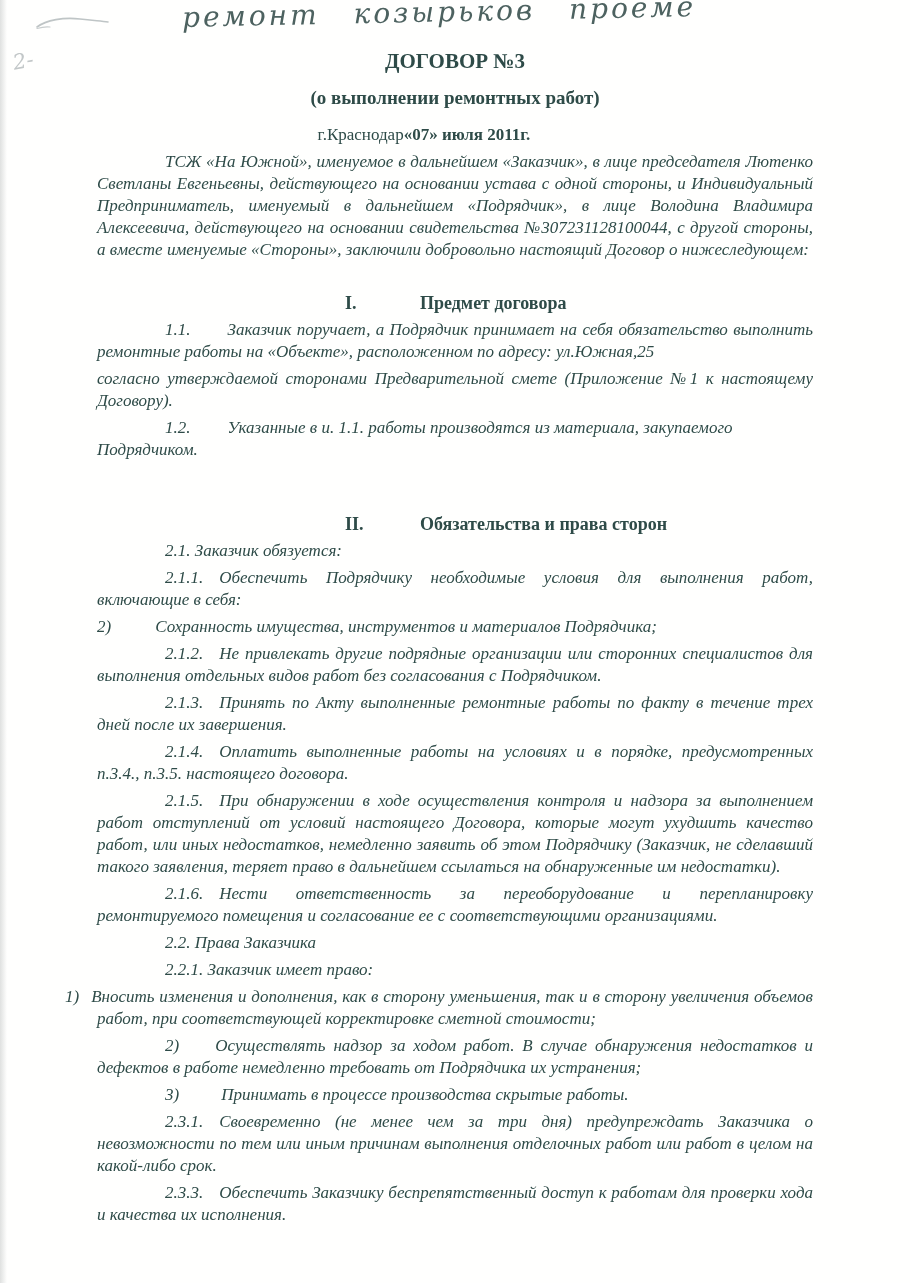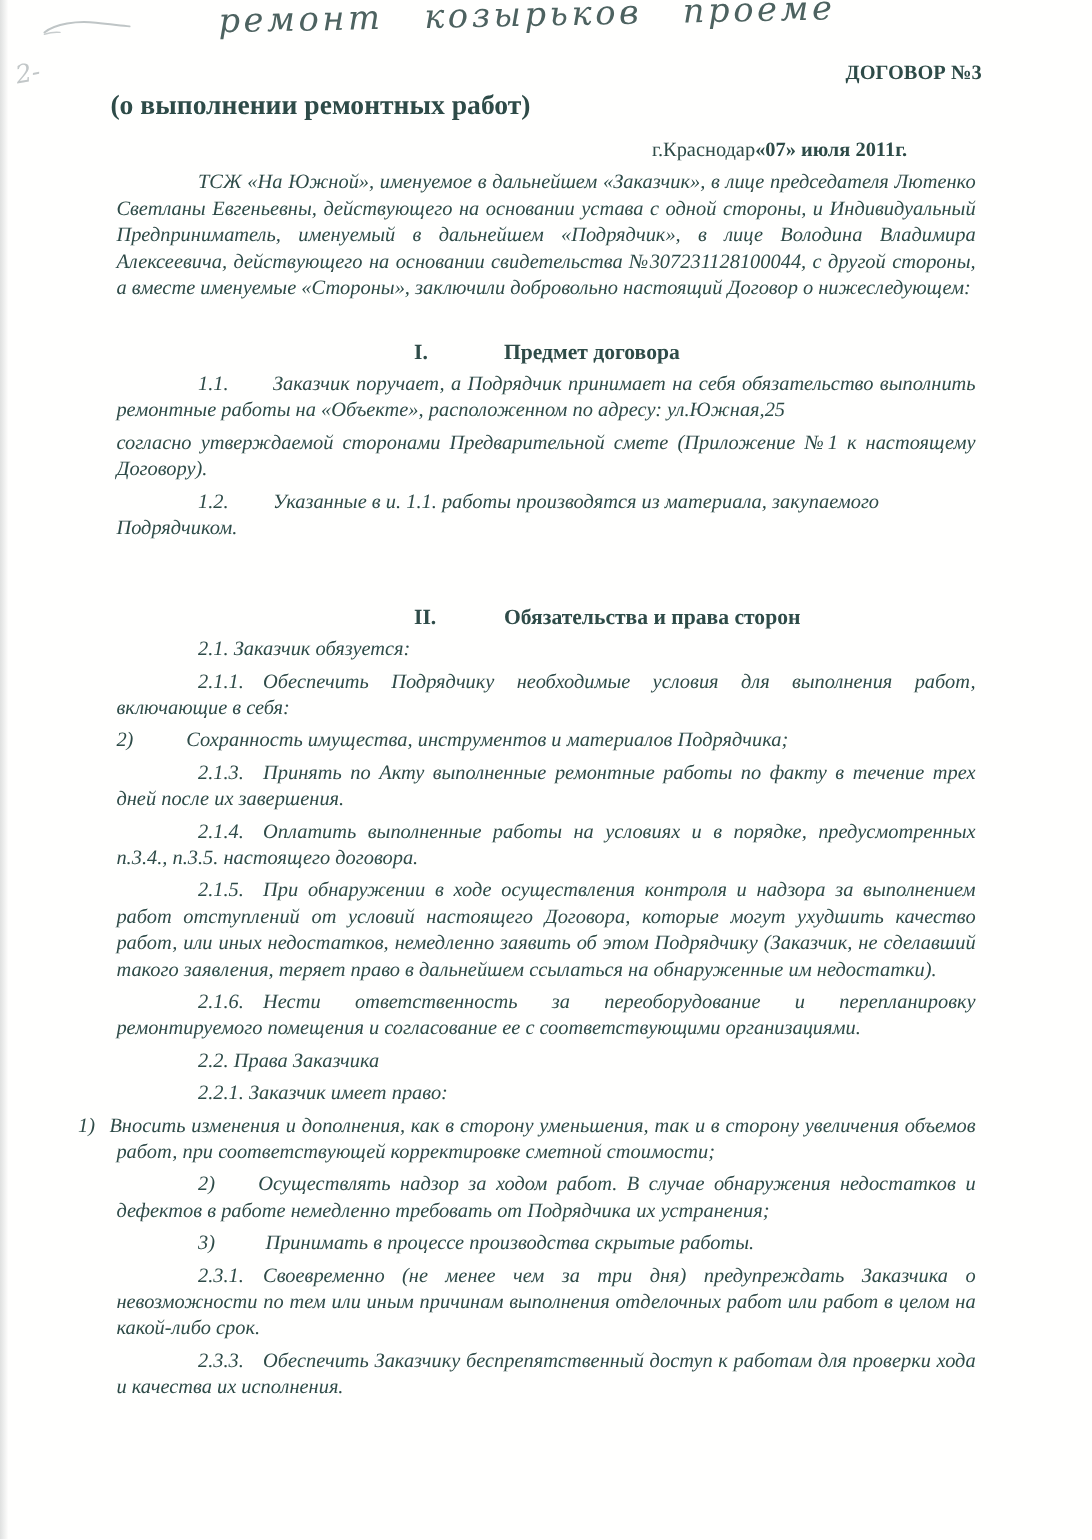--- a/index.html
+++ b/index.html
@@ -37,23 +37,23 @@
   .pencil-stroke { position:absolute; left:34px; top:10px; }
   .pencil-num {
     position:absolute; left:13px; top:50px;
     font-family:"DejaVu Serif", serif;
     font-style: italic;
     font-size: 21px;
     color: #c2c7c8;
     transform: rotate(-10deg);
   }
   .doc { position:absolute; left:92px; top:0; width:726px; }
-  .title    { margin-top:50px; text-align:right; font-weight:bold; font-size:17px; }
-  .subtitle { margin-top:5px;  text-align:left; font-weight:bold; font-size:23px; }
-  .meta { display:flex; justify-content:flex-end; margin-top:15px; }
+  .title    { margin-top:50px; text-align:center; font-weight:bold; font-size:21px; }
+  .subtitle { margin-top:15px;  text-align:center; font-weight:bold; font-size:19px; }
+  .meta { display:flex; justify-content:center; margin-top:15px; }
   .meta .date { font-weight:bold; padding-right:62px; }
   p.para { margin:5px; padding:0;font-style:italic; }
   .justify { text-align: justify; }
   .indent  { text-indent: 68px; }
   .preamble { margin-top:15px; }
   .sec-heading {
     display:flex; padding-left:253px;
     font-weight:bold; font-size:18px;
   }
   .sec-heading .sec-num { width:75px; flex:0 0 75px; }
@@ -119,20 +119,23 @@
 
     <p class="para justify indent">
       <span class="num">2.1.1.</span><span>Обеспечить Подрядчику необходимые условия для выполнения работ, включающие в себя:</span>
     </p>
 
     <p class="para listitem">
       <span class="num lst">2)</span><span>Сохранность имущества, инструментов и материалов Подрядчика;</span>
     </p>
 
     <p class="para justify indent">
+      <span class="num">2.1.2.</span><span>Не привлекать другие подрядные организации или сторонних специалистов для выполнения отдельных видов работ без согласования с Подрядчиком.</span>
+    </p>
+    <p class="para justify indent">
       <span class="num">2.1.3.</span><span>Принять по Акту выполненные ремонтные работы по факту в течение трех дней после их завершения.</span>
     </p>
     <p class="para justify indent">
       <span class="num">2.1.4.</span><span>Оплатить выполненные работы на условиях и в порядке, предусмотренных п.3.4., п.3.5. настоящего договора.</span>
     </p>
     <p class="para justify indent">
       <span class="num">2.1.5.</span><span>При обнаружении в ходе осуществления контроля и надзора за выполнением работ отступлений от условий настоящего Договора, которые могут ухудшить качество работ, или иных недостатков, немедленно заявить об этом Подрядчику (Заказчик, не сделавший такого заявления, теряет право в дальнейшем ссылаться на обнаруженные им недостатки).</span>
     </p>
     <p class="para justify indent">
       <span class="num">2.1.6.</span><span>Нести ответственность за переоборудование и перепланировку ремонтируемого помещения и согласование ее с соответствующими организациями.</span>

